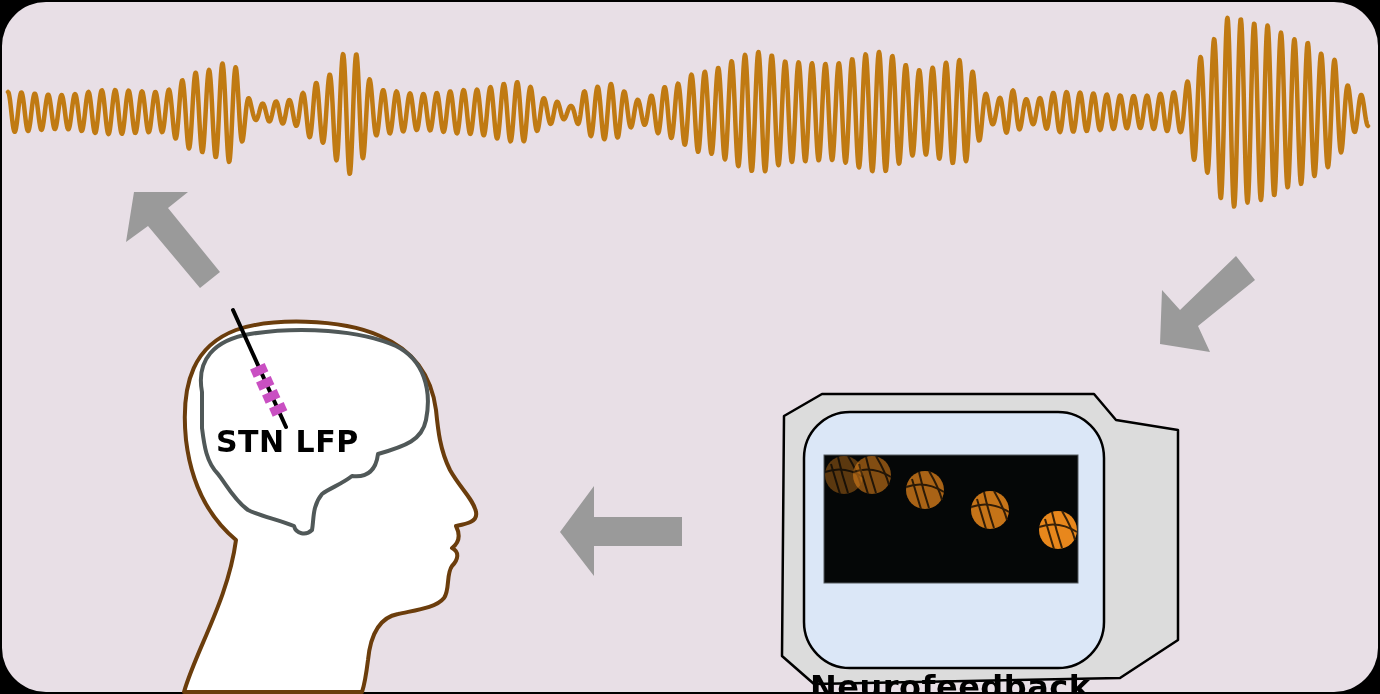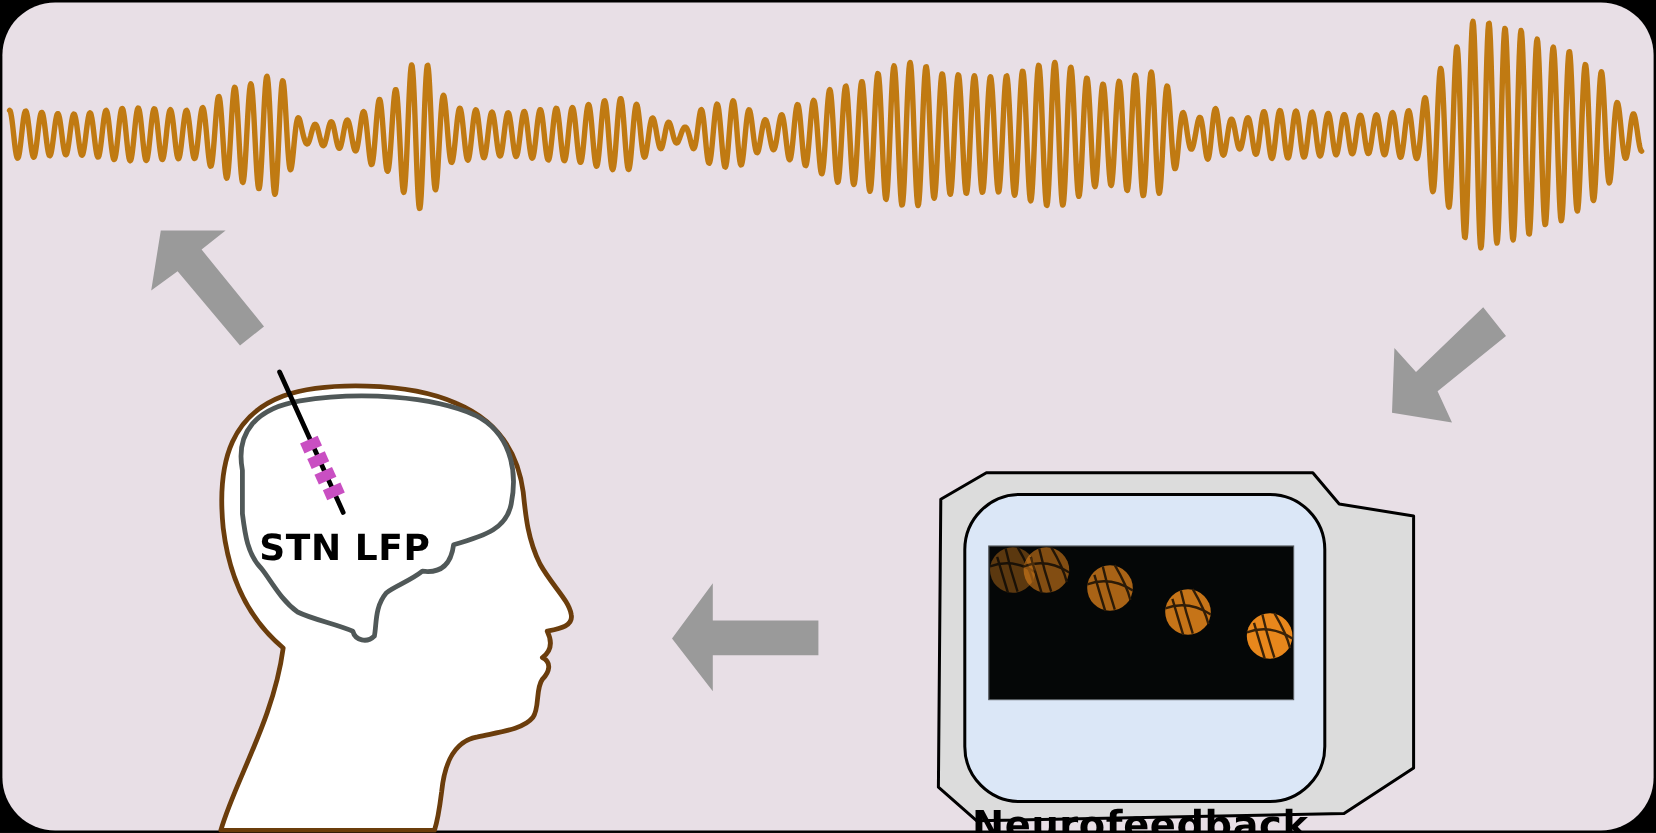--- a/index.html
+++ b/index.html
@@ -1,20 +1,20 @@
 <!DOCTYPE html>
 <html><head>
 <meta charset="utf-8">
 <style>
   html, body { margin: 0; padding: 0; background: #000; }
   body { width: 1380px; height: 694px; position: relative; overflow: hidden; font-family: "DejaVu Sans", sans-serif; }
   .panel { position: absolute; left: 2px; top: 2px; width: 1376px; height: 690px; background: #e8dfe6; border-radius: 44px; overflow: hidden; }
   svg.layer { position: absolute; left: 0; top: 0; }
   .label { position: absolute; font-family: "DejaVu Sans", sans-serif; font-weight: bold; color: #000; white-space: nowrap; }
-  .stn-label { left: 216px; top: 440px; font-size: 30px; letter-spacing: 0.5px; }
+  .stn-label { left: 216px; top: 424px; font-size: 30px; letter-spacing: 0.5px; }
   .nf-label { left: 810px; top: 628px; font-size: 32px; letter-spacing: 0.5px; margin-top: 40px; }
 </style>
 </head>
 <body>
 
 <div class="panel"></div>
 
 <svg class="layer" width="1380" height="694" viewBox="0 0 1380 694">
 
   <path id="wave" fill="none" stroke="#c07a12" stroke-width="4.5" stroke-linejoin="round" stroke-linecap="round" d="M 8.0,92.0 L 8.5,92.5 L 9.0,94.2 L 9.5,96.8 L 10.0,100.2 L 10.5,104.2 L 11.0,108.7 L 11.5,113.4 L 12.0,118.0 L 12.5,122.2 L 13.0,125.9 L 13.5,128.8 L 14.0,130.8 L 14.5,131.8 L 15.0,131.7 L 15.5,130.5 L 16.0,128.3 L 16.5,125.2 L 17.0,121.4 L 17.5,117.0 L 18.0,112.5 L 18.5,107.9 L 19.0,103.5 L 19.5,99.6 L 20.0,96.5 L 20.5,94.1 L 21.0,92.8 L 21.5,92.5 L 22.0,93.3 L 22.5,95.1 L 23.0,97.8 L 23.5,101.3 L 24.0,105.3 L 24.5,109.7 L 25.0,114.3 L 25.5,118.6 L 26.0,122.6 L 26.5,126.0 L 27.0,128.6 L 27.5,130.3 L 28.0,131.0 L 28.5,130.7 L 29.0,129.3 L 29.5,127.0 L 30.0,123.9 L 30.5,120.1 L 31.0,115.9 L 31.5,111.6 L 32.0,107.2 L 32.5,103.2 L 33.0,99.6 L 33.5,96.8 L 34.0,94.8 L 34.5,93.7 L 35.0,93.7 L 35.5,94.6 L 36.0,96.5 L 36.5,99.2 L 37.0,102.6 L 37.5,106.5 L 38.0,110.7 L 38.5,115.0 L 39.0,119.0 L 39.5,122.7 L 40.0,125.7 L 40.5,128.0 L 41.0,129.4 L 41.5,129.8 L 42.0,129.3 L 42.5,127.8 L 43.0,125.5 L 43.5,122.5 L 44.0,118.8 L 44.5,114.9 L 45.0,110.8 L 45.5,106.7 L 46.0,103.0 L 46.5,99.8 L 47.0,97.2 L 47.5,95.5 L 48.0,94.7 L 48.5,94.8 L 49.0,95.9 L 49.5,97.8 L 50.0,100.5 L 50.5,103.9 L 51.0,107.6 L 51.5,111.6 L 52.0,115.6 L 52.5,119.4 L 53.0,122.8 L 53.5,125.6 L 54.0,127.6 L 54.5,128.8 L 55.0,129.0 L 55.5,128.4 L 56.0,126.8 L 56.5,124.5 L 57.0,121.4 L 57.5,117.9 L 58.0,114.0 L 58.5,110.0 L 59.0,106.1 L 59.5,102.6 L 60.0,99.6 L 60.5,97.2 L 61.0,95.7 L 61.5,95.0 L 62.0,95.3 L 62.5,96.5 L 63.0,98.5 L 63.5,101.3 L 64.0,104.6 L 64.5,108.4 L 65.0,112.4 L 65.5,116.4 L 66.0,120.1 L 66.5,123.4 L 67.0,126.1 L 67.5,128.1 L 68.0,129.1 L 68.5,129.3 L 69.0,128.5 L 69.5,126.7 L 70.0,124.2 L 70.5,121.0 L 71.0,117.3 L 71.5,113.2 L 72.0,109.1 L 72.5,105.1 L 73.0,101.5 L 73.5,98.4 L 74.0,96.0 L 74.5,94.5 L 75.0,94.0 L 75.5,94.4 L 76.0,95.8 L 76.5,98.1 L 77.0,101.2 L 77.5,104.9 L 78.0,109.0 L 78.5,113.3 L 79.0,117.6 L 79.5,121.6 L 80.0,125.1 L 80.5,127.9 L 81.0,129.9 L 81.5,130.9 L 82.0,130.8 L 82.5,129.8 L 83.0,127.7 L 83.5,124.8 L 84.0,121.1 L 84.5,117.0 L 85.0,112.5 L 85.5,107.9 L 86.0,103.5 L 86.5,99.6 L 87.0,96.3 L 87.5,93.9 L 88.0,92.4 L 88.5,92.0 L 89.0,92.7 L 89.5,94.4 L 90.0,97.2 L 90.5,100.7 L 91.0,105.0 L 91.5,109.6 L 92.0,114.4 L 92.5,119.1 L 93.0,123.5 L 93.5,127.2 L 94.0,130.1 L 94.5,132.1 L 95.0,132.9 L 95.5,132.7 L 96.0,131.2 L 96.5,128.8 L 97.0,125.3 L 97.5,121.2 L 98.0,116.5 L 98.5,111.5 L 99.0,106.5 L 99.5,101.8 L 100.0,97.7 L 100.5,94.3 L 101.0,91.9 L 101.5,90.6 L 102.0,90.4 L 102.5,91.4 L 103.0,93.6 L 103.5,96.8 L 104.0,100.8 L 104.5,105.4 L 105.0,110.5 L 105.5,115.6 L 106.0,120.5 L 106.5,125.0 L 107.0,128.7 L 107.5,131.6 L 108.0,133.4 L 108.5,134.0 L 109.0,133.4 L 109.5,131.6 L 110.0,128.8 L 110.5,125.0 L 111.0,120.5 L 111.5,115.6 L 112.0,110.5 L 112.5,105.4 L 113.0,100.7 L 113.5,96.6 L 114.0,93.4 L 114.5,91.2 L 115.0,90.1 L 115.5,90.3 L 116.0,91.6 L 116.5,94.0 L 117.0,97.4 L 117.5,101.7 L 118.0,106.4 L 118.5,111.5 L 119.0,116.6 L 119.5,121.4 L 120.0,125.7 L 120.5,129.3 L 121.0,131.9 L 121.5,133.4 L 122.0,133.7 L 122.5,132.9 L 123.0,130.9 L 123.5,127.8 L 124.0,124.0 L 124.5,119.4 L 125.0,114.5 L 125.5,109.5 L 126.0,104.6 L 126.5,100.1 L 127.0,96.3 L 127.5,93.3 L 128.0,91.4 L 128.5,90.6 L 129.0,91.0 L 129.5,92.5 L 130.0,95.1 L 130.5,98.6 L 131.0,102.8 L 131.5,107.6 L 132.0,112.5 L 132.5,117.4 L 133.0,122.0 L 133.5,126.0 L 134.0,129.3 L 134.5,131.6 L 135.0,132.8 L 135.5,132.9 L 136.0,131.8 L 136.5,129.7 L 137.0,126.6 L 137.5,122.7 L 138.0,118.2 L 138.5,113.5 L 139.0,108.6 L 139.5,104.0 L 140.0,99.8 L 140.5,96.2 L 141.0,93.6 L 141.5,92.0 L 142.0,91.4 L 142.5,92.0 L 143.0,93.7 L 143.5,96.4 L 144.0,99.9 L 144.5,104.1 L 145.0,108.7 L 145.5,113.4 L 146.0,118.1 L 146.5,122.4 L 147.0,126.2 L 147.5,129.2 L 148.0,131.2 L 148.5,132.2 L 149.0,132.0 L 149.5,130.8 L 150.0,128.6 L 150.5,125.4 L 151.0,121.5 L 151.5,117.1 L 152.0,112.5 L 152.5,107.8 L 153.0,103.3 L 153.5,99.4 L 154.0,96.1 L 154.5,93.7 L 155.0,92.3 L 155.5,92.0 L 156.0,92.8 L 156.5,94.6 L 157.0,97.4 L 157.5,100.9 L 158.0,105.1 L 158.5,109.7 L 159.0,114.3 L 159.5,118.9 L 160.0,123.1 L 160.5,126.6 L 161.0,129.4 L 161.5,131.3 L 162.0,132.1 L 162.5,131.8 L 163.0,130.5 L 163.5,128.1 L 164.0,124.9 L 164.5,120.9 L 165.0,116.3 L 165.5,111.5 L 166.0,106.6 L 166.5,101.9 L 167.0,97.7 L 167.5,94.2 L 168.0,91.6 L 168.5,90.1 L 169.0,89.7 L 169.5,90.6 L 170.0,92.6 L 170.5,95.8 L 171.0,99.9 L 171.5,104.9 L 172.0,110.3 L 172.5,116.0 L 173.0,121.6 L 173.5,126.9 L 174.0,131.4 L 174.5,135.0 L 175.0,137.5 L 175.5,138.5 L 176.0,138.2 L 176.5,136.3 L 177.0,133.1 L 177.5,128.6 L 178.0,123.0 L 178.5,116.7 L 179.0,109.9 L 179.5,103.1 L 180.0,96.6 L 180.5,90.8 L 181.0,86.0 L 181.5,82.5 L 182.0,80.6 L 182.5,80.4 L 183.0,81.9 L 183.5,85.2 L 184.0,90.0 L 184.5,96.2 L 185.0,103.4 L 185.5,111.2 L 186.0,119.2 L 186.5,127.0 L 187.0,134.1 L 187.5,140.2 L 188.0,144.7 L 188.5,147.6 L 189.0,148.5 L 189.5,147.3 L 190.0,144.2 L 190.5,139.3 L 191.0,132.8 L 191.5,125.0 L 192.0,116.5 L 192.5,107.5 L 193.0,98.7 L 193.5,90.6 L 194.0,83.5 L 194.5,78.0 L 195.0,74.3 L 195.5,72.7 L 196.0,73.2 L 196.5,75.9 L 197.0,80.5 L 197.5,87.0 L 198.0,94.8 L 198.5,103.6 L 199.0,112.9 L 199.5,122.2 L 200.0,130.9 L 200.5,138.6 L 201.0,144.8 L 201.5,149.3 L 202.0,151.7 L 202.5,152.0 L 203.0,150.1 L 203.5,146.1 L 204.0,140.3 L 204.5,132.8 L 205.0,124.2 L 205.5,114.9 L 206.0,105.3 L 206.5,96.0 L 207.0,87.6 L 207.5,80.4 L 208.0,74.8 L 208.5,71.3 L 209.0,69.9 L 209.5,70.9 L 210.0,74.1 L 210.5,79.4 L 211.0,86.6 L 211.5,95.2 L 212.0,104.9 L 212.5,115.1 L 213.0,125.2 L 213.5,134.7 L 214.0,143.1 L 214.5,149.8 L 215.0,154.6 L 215.5,157.1 L 216.0,157.1 L 216.5,154.6 L 217.0,149.7 L 217.5,142.8 L 218.0,134.0 L 218.5,123.9 L 219.0,113.1 L 219.5,102.1 L 220.0,91.5 L 220.5,82.0 L 221.0,74.0 L 221.5,68.1 L 222.0,64.5 L 222.5,63.5 L 223.0,65.2 L 223.5,69.5 L 224.0,76.1 L 224.5,84.8 L 225.0,95.0 L 225.5,106.2 L 226.0,117.8 L 226.5,129.1 L 227.0,139.5 L 227.5,148.5 L 228.0,155.4 L 228.5,160.0 L 229.0,161.9 L 229.5,161.1 L 230.0,157.6 L 230.5,151.6 L 231.0,143.3 L 231.5,133.4 L 232.0,122.3 L 232.5,110.9 L 233.0,99.6 L 233.5,89.3 L 234.0,80.5 L 234.5,73.7 L 235.0,69.2 L 235.5,67.3 L 236.0,67.9 L 236.5,70.9 L 237.0,76.1 L 237.5,83.1 L 238.0,91.3 L 238.5,100.3 L 239.0,109.3 L 239.5,118.0 L 240.0,125.8 L 240.5,132.2 L 241.0,137.1 L 241.5,140.2 L 242.0,141.5 L 242.5,141.0 L 243.0,138.9 L 243.5,135.5 L 244.0,131.1 L 244.5,126.1 L 245.0,120.7 L 245.5,115.5 L 246.0,110.6 L 246.5,106.3 L 247.0,102.9 L 247.5,100.4 L 248.0,98.8 L 248.5,98.2 L 249.0,98.4 L 249.5,99.3 L 250.0,100.8 L 250.5,102.8 L 251.0,105.0 L 251.5,107.3 L 252.0,109.6 L 252.5,111.8 L 253.0,113.8 L 253.5,115.6 L 254.0,117.1 L 254.5,118.4 L 255.0,119.3 L 255.5,119.9 L 256.0,120.0 L 256.5,119.7 L 257.0,119.0 L 257.5,117.9 L 258.0,116.5 L 258.5,114.8 L 259.0,113.0 L 259.5,111.0 L 260.0,109.2 L 260.5,107.4 L 261.0,105.9 L 261.5,104.8 L 262.0,103.9 L 262.5,103.6 L 263.0,103.7 L 263.5,104.2 L 264.0,105.2 L 264.5,106.5 L 265.0,108.2 L 265.5,110.2 L 266.0,112.2 L 266.5,114.3 L 267.0,116.3 L 267.5,118.1 L 268.0,119.6 L 268.5,120.7 L 269.0,121.3 L 269.5,121.4 L 270.0,121.0 L 270.5,120.2 L 271.0,118.8 L 271.5,117.0 L 272.0,115.0 L 272.5,112.7 L 273.0,110.4 L 273.5,108.0 L 274.0,105.9 L 274.5,104.1 L 275.0,102.7 L 275.5,101.8 L 276.0,101.4 L 276.5,101.6 L 277.0,102.4 L 277.5,103.7 L 278.0,105.5 L 278.5,107.7 L 279.0,110.2 L 279.5,112.8 L 280.0,115.4 L 280.5,117.8 L 281.0,120.0 L 281.5,121.7 L 282.0,122.9 L 282.5,123.5 L 283.0,123.5 L 283.5,122.9 L 284.0,121.6 L 284.5,119.8 L 285.0,117.6 L 285.5,115.0 L 286.0,112.3 L 286.5,109.5 L 287.0,106.9 L 287.5,104.5 L 288.0,102.5 L 288.5,101.1 L 289.0,100.2 L 289.5,100.0 L 290.0,100.5 L 290.5,101.6 L 291.0,103.2 L 291.5,105.3 L 292.0,107.8 L 292.5,110.6 L 293.0,113.5 L 293.5,116.3 L 294.0,119.1 L 294.5,121.5 L 295.0,123.5 L 295.5,124.9 L 296.0,125.7 L 296.5,125.8 L 297.0,125.1 L 297.5,123.6 L 298.0,121.4 L 298.5,118.6 L 299.0,115.3 L 299.5,111.6 L 300.0,107.8 L 300.5,104.0 L 301.0,100.5 L 301.5,97.4 L 302.0,95.0 L 302.5,93.5 L 303.0,93.0 L 303.5,93.5 L 304.0,95.0 L 304.5,97.7 L 305.0,101.2 L 305.5,105.6 L 306.0,110.5 L 306.5,115.7 L 307.0,120.9 L 307.5,125.8 L 308.0,130.1 L 308.5,133.6 L 309.0,136.0 L 309.5,137.1 L 310.0,136.8 L 310.5,135.1 L 311.0,132.1 L 311.5,127.8 L 312.0,122.5 L 312.5,116.5 L 313.0,110.1 L 313.5,103.6 L 314.0,97.5 L 314.5,92.1 L 315.0,87.6 L 315.5,84.5 L 316.0,82.9 L 316.5,82.9 L 317.0,84.5 L 317.5,87.7 L 318.0,92.2 L 318.5,97.9 L 319.0,104.4 L 319.5,111.3 L 320.0,118.3 L 320.5,124.9 L 321.0,130.9 L 321.5,135.9 L 322.0,139.7 L 322.5,142.0 L 323.0,142.7 L 323.5,141.8 L 324.0,139.3 L 324.5,135.2 L 325.0,129.8 L 325.5,123.2 L 326.0,115.9 L 326.5,108.1 L 327.0,100.3 L 327.5,92.8 L 328.0,86.2 L 328.5,80.7 L 329.0,76.8 L 329.5,74.8 L 330.0,74.7 L 330.5,76.7 L 331.0,80.7 L 331.5,86.7 L 332.0,94.3 L 332.5,103.2 L 333.0,113.0 L 333.5,123.1 L 334.0,133.0 L 334.5,142.0 L 335.0,149.7 L 335.5,155.6 L 336.0,159.2 L 336.5,160.3 L 337.0,158.7 L 337.5,154.4 L 338.0,147.6 L 338.5,138.6 L 339.0,127.8 L 339.5,115.7 L 340.0,103.2 L 340.5,90.8 L 341.0,79.2 L 341.5,69.2 L 342.0,61.4 L 342.5,56.3 L 343.0,54.1 L 343.5,55.2 L 344.0,59.4 L 344.5,66.7 L 345.0,76.6 L 345.5,88.6 L 346.0,102.1 L 346.5,116.3 L 347.0,130.4 L 347.5,143.6 L 348.0,155.1 L 348.5,164.3 L 349.0,170.6 L 349.5,173.7 L 350.0,173.4 L 350.5,169.7 L 351.0,162.7 L 351.5,153.0 L 352.0,141.1 L 352.5,127.6 L 353.0,113.4 L 353.5,99.3 L 354.0,86.0 L 354.5,74.4 L 355.0,65.0 L 355.5,58.4 L 356.0,54.8 L 356.5,54.5 L 357.0,57.4 L 357.5,63.2 L 358.0,71.5 L 358.5,81.8 L 359.0,93.5 L 359.5,105.8 L 360.0,118.1 L 360.5,129.6 L 361.0,139.7 L 361.5,148.0 L 362.0,153.9 L 362.5,157.3 L 363.0,158.1 L 363.5,156.3 L 364.0,152.2 L 364.5,146.1 L 365.0,138.4 L 365.5,129.6 L 366.0,120.4 L 366.5,111.1 L 367.0,102.3 L 367.5,94.6 L 368.0,88.2 L 368.5,83.4 L 369.0,80.5 L 369.5,79.4 L 370.0,80.1 L 370.5,82.6 L 371.0,86.4 L 371.5,91.4 L 372.0,97.3 L 372.5,103.6 L 373.0,110.1 L 373.5,116.3 L 374.0,122.0 L 374.5,126.9 L 375.0,130.8 L 375.5,133.6 L 376.0,135.1 L 376.5,135.3 L 377.0,134.4 L 377.5,132.2 L 378.0,129.1 L 378.5,125.2 L 379.0,120.6 L 379.5,115.6 L 380.0,110.5 L 380.5,105.4 L 381.0,100.7 L 381.5,96.6 L 382.0,93.4 L 382.5,91.2 L 383.0,90.2 L 383.5,90.3 L 384.0,91.6 L 384.5,94.1 L 385.0,97.5 L 385.5,101.7 L 386.0,106.4 L 386.5,111.5 L 387.0,116.5 L 387.5,121.3 L 388.0,125.6 L 388.5,129.1 L 389.0,131.6 L 389.5,133.1 L 390.0,133.4 L 390.5,132.5 L 391.0,130.5 L 391.5,127.5 L 392.0,123.7 L 392.5,119.3 L 393.0,114.5 L 393.5,109.5 L 394.0,104.8 L 394.5,100.5 L 395.0,96.8 L 395.5,94.0 L 396.0,92.2 L 396.5,91.5 L 397.0,91.9 L 397.5,93.4 L 398.0,95.9 L 398.5,99.3 L 399.0,103.3 L 399.5,107.8 L 400.0,112.5 L 400.5,117.1 L 401.0,121.4 L 401.5,125.1 L 402.0,128.1 L 402.5,130.2 L 403.0,131.3 L 403.5,131.4 L 404.0,130.3 L 404.5,128.3 L 405.0,125.4 L 405.5,121.8 L 406.0,117.7 L 406.5,113.3 L 407.0,108.9 L 407.5,104.7 L 408.0,100.9 L 408.5,97.7 L 409.0,95.3 L 409.5,93.9 L 410.0,93.4 L 410.5,94.0 L 411.0,95.5 L 411.5,97.9 L 412.0,101.1 L 412.5,104.9 L 413.0,109.0 L 413.5,113.3 L 414.0,117.5 L 414.5,121.3 L 415.0,124.7 L 415.5,127.3 L 416.0,129.1 L 416.5,130.0 L 417.0,129.9 L 417.5,128.8 L 418.0,126.8 L 418.5,124.0 L 419.0,120.5 L 419.5,116.6 L 420.0,112.4 L 420.5,108.2 L 421.0,104.2 L 421.5,100.7 L 422.0,97.7 L 422.5,95.6 L 423.0,94.3 L 423.5,94.0 L 424.0,94.6 L 424.5,96.3 L 425.0,98.8 L 425.5,102.0 L 426.0,105.8 L 426.5,109.9 L 427.0,114.1 L 427.5,118.3 L 428.0,122.1 L 428.5,125.4 L 429.0,127.9 L 429.5,129.6 L 430.0,130.4 L 430.5,130.1 L 431.0,128.8 L 431.5,126.7 L 432.0,123.7 L 432.5,120.0 L 433.0,115.9 L 433.5,111.6 L 434.0,107.2 L 434.5,103.1 L 435.0,99.5 L 435.5,96.5 L 436.0,94.4 L 436.5,93.2 L 437.0,93.0 L 437.5,93.9 L 438.0,95.8 L 438.5,98.6 L 439.0,102.1 L 439.5,106.2 L 440.0,110.6 L 440.5,115.2 L 441.0,119.6 L 441.5,123.6 L 442.0,127.0 L 442.5,129.6 L 443.0,131.2 L 443.5,131.8 L 444.0,131.3 L 444.5,129.8 L 445.0,127.3 L 445.5,123.9 L 446.0,119.8 L 446.5,115.3 L 447.0,110.6 L 447.5,105.9 L 448.0,101.5 L 448.5,97.7 L 449.0,94.7 L 449.5,92.5 L 450.0,91.5 L 450.5,91.5 L 451.0,92.7 L 451.5,95.0 L 452.0,98.1 L 452.5,102.1 L 453.0,106.7 L 453.5,111.5 L 454.0,116.4 L 454.5,121.1 L 455.0,125.3 L 455.5,128.8 L 456.0,131.4 L 456.5,132.9 L 457.0,133.3 L 457.5,132.6 L 458.0,130.7 L 458.5,127.7 L 459.0,123.9 L 459.5,119.4 L 460.0,114.5 L 460.5,109.5 L 461.0,104.5 L 461.5,100.0 L 462.0,96.1 L 462.5,93.1 L 463.0,91.0 L 463.5,90.2 L 464.0,90.5 L 464.5,92.0 L 465.0,94.6 L 465.5,98.2 L 466.0,102.5 L 466.5,107.4 L 467.0,112.5 L 467.5,117.6 L 468.0,122.4 L 468.5,126.6 L 469.0,130.0 L 469.5,132.5 L 470.0,133.8 L 470.5,133.9 L 471.0,132.8 L 471.5,130.6 L 472.0,127.4 L 472.5,123.3 L 473.0,118.6 L 473.5,113.6 L 474.0,108.4 L 474.5,103.4 L 475.0,98.9 L 475.5,95.0 L 476.0,92.1 L 476.5,90.3 L 477.0,89.6 L 477.5,90.2 L 478.0,91.9 L 478.5,94.8 L 479.0,98.6 L 479.5,103.2 L 480.0,108.3 L 480.5,113.6 L 481.0,118.9 L 481.5,123.8 L 482.0,128.1 L 482.5,131.6 L 483.0,134.0 L 483.5,135.3 L 484.0,135.2 L 484.5,133.9 L 485.0,131.4 L 485.5,127.8 L 486.0,123.3 L 486.5,118.1 L 487.0,112.6 L 487.5,106.9 L 488.0,101.5 L 488.5,96.7 L 489.0,92.6 L 489.5,89.5 L 490.0,87.7 L 490.5,87.1 L 491.0,88.0 L 491.5,90.1 L 492.0,93.5 L 492.5,98.0 L 493.0,103.2 L 493.5,109.0 L 494.0,115.0 L 494.5,120.9 L 495.0,126.4 L 495.5,131.1 L 496.0,134.8 L 496.5,137.3 L 497.0,138.5 L 497.5,138.2 L 498.0,136.4 L 498.5,133.3 L 499.0,129.0 L 499.5,123.7 L 500.0,117.7 L 500.5,111.4 L 501.0,105.0 L 501.5,99.0 L 502.0,93.6 L 502.5,89.2 L 503.0,86.0 L 503.5,84.2 L 504.0,84.0 L 504.5,85.3 L 505.0,88.0 L 505.5,92.1 L 506.0,97.3 L 506.5,103.4 L 507.0,110.0 L 507.5,116.7 L 508.0,123.2 L 508.5,129.2 L 509.0,134.2 L 509.5,138.0 L 510.0,140.4 L 510.5,141.3 L 511.0,140.6 L 511.5,138.3 L 512.0,134.5 L 512.5,129.5 L 513.0,123.5 L 513.5,116.8 L 514.0,109.9 L 514.5,103.1 L 515.0,96.7 L 515.5,91.1 L 516.0,86.7 L 516.5,83.7 L 517.0,82.2 L 517.5,82.3 L 518.0,84.1 L 518.5,87.4 L 519.0,92.1 L 519.5,97.8 L 520.0,104.3 L 520.5,111.3 L 521.0,118.3 L 521.5,124.9 L 522.0,130.7 L 522.5,135.5 L 523.0,139.0 L 523.5,140.9 L 524.0,141.2 L 524.5,139.9 L 525.0,137.0 L 525.5,132.9 L 526.0,127.6 L 526.5,121.6 L 527.0,115.2 L 527.5,108.8 L 528.0,102.7 L 528.5,97.3 L 529.0,92.8 L 529.5,89.5 L 530.0,87.5 L 530.5,86.9 L 531.0,87.8 L 531.5,89.9 L 532.0,93.2 L 532.5,97.3 L 533.0,102.1 L 533.5,107.3 L 534.0,112.5 L 534.5,117.5 L 535.0,121.9 L 535.5,125.6 L 536.0,128.4 L 536.5,130.2 L 537.0,130.9 L 537.5,130.6 L 538.0,129.2 L 538.5,127.0 L 539.0,124.1 L 539.5,120.7 L 540.0,117.0 L 540.5,113.1 L 541.0,109.4 L 541.5,106.0 L 542.0,103.1 L 542.5,100.8 L 543.0,99.2 L 543.5,98.4 L 544.0,98.3 L 544.5,98.9 L 545.0,100.2 L 545.5,102.1 L 546.0,104.4 L 546.5,107.1 L 547.0,110.0 L 547.5,112.9 L 548.0,115.7 L 548.5,118.2 L 549.0,120.4 L 549.5,122.2 L 550.0,123.4 L 550.5,123.9 L 551.0,123.8 L 551.5,123.1 L 552.0,121.7 L 552.5,119.8 L 553.0,117.5 L 553.5,114.9 L 554.0,112.3 L 554.5,109.6 L 555.0,107.2 L 555.5,105.1 L 556.0,103.5 L 556.5,102.4 L 557.0,101.8 L 557.5,101.9 L 558.0,102.5 L 558.5,103.6 L 559.0,105.1 L 559.5,106.9 L 560.0,108.9 L 560.5,111.0 L 561.0,113.0 L 561.5,114.9 L 562.0,116.5 L 562.5,117.7 L 563.0,118.6 L 563.5,119.1 L 564.0,119.2 L 564.5,118.9 L 565.0,118.3 L 565.5,117.3 L 566.0,116.1 L 566.5,114.8 L 567.0,113.3 L 567.5,111.9 L 568.0,110.4 L 568.5,109.1 L 569.0,108.0 L 569.5,107.1 L 570.0,106.4 L 570.5,106.0 L 571.0,105.9 L 571.5,106.1 L 572.0,106.6 L 572.5,107.3 L 573.0,108.4 L 573.5,109.8 L 574.0,111.5 L 574.5,113.3 L 575.0,115.4 L 575.5,117.4 L 576.0,119.4 L 576.5,121.2 L 577.0,122.6 L 577.5,123.6 L 578.0,123.9 L 578.5,123.5 L 579.0,122.4 L 579.5,120.5 L 580.0,117.8 L 580.5,114.6 L 581.0,110.8 L 581.5,106.9 L 582.0,102.9 L 582.5,99.1 L 583.0,95.9 L 583.5,93.3 L 584.0,91.8 L 584.5,91.4 L 585.0,92.1 L 585.5,94.1 L 586.0,97.2 L 586.5,101.3 L 587.0,106.1 L 587.5,111.5 L 588.0,116.9 L 588.5,122.2 L 589.0,127.0 L 589.5,131.0 L 590.0,133.9 L 590.5,135.6 L 591.0,136.0 L 591.5,135.1 L 592.0,133.0 L 592.5,129.7 L 593.0,125.4 L 593.5,120.4 L 594.0,114.9 L 594.5,109.1 L 595.0,103.5 L 595.5,98.3 L 596.0,93.8 L 596.5,90.3 L 597.0,87.9 L 597.5,86.8 L 598.0,87.1 L 598.5,88.7 L 599.0,91.7 L 599.5,95.8 L 600.0,100.8 L 600.5,106.5 L 601.0,112.6 L 601.5,118.8 L 602.0,124.6 L 602.5,129.8 L 603.0,134.1 L 603.5,137.2 L 604.0,138.9 L 604.5,139.2 L 605.0,138.0 L 605.5,135.3 L 606.0,131.3 L 606.5,126.2 L 607.0,120.3 L 607.5,114.0 L 608.0,107.4 L 608.5,101.2 L 609.0,95.5 L 609.5,90.6 L 610.0,87.0 L 610.5,84.8 L 611.0,84.0 L 611.5,84.9 L 612.0,87.2 L 612.5,90.9 L 613.0,95.7 L 613.5,101.3 L 614.0,107.5 L 614.5,113.9 L 615.0,120.1 L 615.5,125.7 L 616.0,130.5 L 616.5,134.2 L 617.0,136.6 L 617.5,137.5 L 618.0,137.1 L 618.5,135.3 L 619.0,132.3 L 619.5,128.2 L 620.0,123.3 L 620.5,118.0 L 621.0,112.5 L 621.5,107.2 L 622.0,102.3 L 622.5,98.1 L 623.0,94.8 L 623.5,92.6 L 624.0,91.5 L 624.5,91.6 L 625.0,92.8 L 625.5,95.0 L 626.0,98.0 L 626.5,101.6 L 627.0,105.7 L 627.5,109.9 L 628.0,114.0 L 628.5,117.9 L 629.0,121.3 L 629.5,124.0 L 630.0,125.9 L 630.5,127.0 L 631.0,127.3 L 631.5,126.7 L 632.0,125.4 L 632.5,123.4 L 633.0,120.8 L 633.5,117.9 L 634.0,114.8 L 634.5,111.7 L 635.0,108.7 L 635.5,105.9 L 636.0,103.6 L 636.5,101.7 L 637.0,100.5 L 637.5,99.8 L 638.0,99.9 L 638.5,100.5 L 639.0,101.8 L 639.5,103.6 L 640.0,105.8 L 640.5,108.4 L 641.0,111.2 L 641.5,114.0 L 642.0,116.7 L 642.5,119.2 L 643.0,121.4 L 643.5,123.1 L 644.0,124.3 L 644.5,124.8 L 645.0,124.6 L 645.5,123.7 L 646.0,122.2 L 646.5,120.0 L 647.0,117.4 L 647.5,114.3 L 648.0,111.0 L 648.5,107.6 L 649.0,104.4 L 649.5,101.4 L 650.0,98.9 L 650.5,97.0 L 651.0,95.9 L 651.5,95.7 L 652.0,96.3 L 652.5,97.9 L 653.0,100.3 L 653.5,103.5 L 654.0,107.3 L 654.5,111.6 L 655.0,116.0 L 655.5,120.3 L 656.0,124.4 L 656.5,127.9 L 657.0,130.7 L 657.5,132.4 L 658.0,133.1 L 658.5,132.7 L 659.0,131.0 L 659.5,128.2 L 660.0,124.4 L 660.5,119.9 L 661.0,114.7 L 661.5,109.3 L 662.0,103.8 L 662.5,98.8 L 663.0,94.3 L 663.5,90.7 L 664.0,88.3 L 664.5,87.2 L 665.0,87.4 L 665.5,89.0 L 666.0,91.9 L 666.5,95.9 L 667.0,100.9 L 667.5,106.6 L 668.0,112.6 L 668.5,118.6 L 669.0,124.3 L 669.5,129.3 L 670.0,133.3 L 670.5,136.2 L 671.0,137.8 L 671.5,138.0 L 672.0,136.8 L 672.5,134.2 L 673.0,130.4 L 673.5,125.6 L 674.0,120.0 L 674.5,113.9 L 675.0,107.6 L 675.5,101.5 L 676.0,95.8 L 676.5,91.0 L 677.0,87.2 L 677.5,84.7 L 678.0,83.7 L 678.5,84.2 L 679.0,86.2 L 679.5,89.7 L 680.0,94.5 L 680.5,100.4 L 681.0,107.1 L 681.5,114.1 L 682.0,121.3 L 682.5,128.0 L 683.0,134.0 L 683.5,139.0 L 684.0,142.5 L 684.5,144.5 L 685.0,144.7 L 685.5,143.0 L 686.0,139.7 L 686.5,134.7 L 687.0,128.3 L 687.5,120.9 L 688.0,112.8 L 688.5,104.6 L 689.0,96.6 L 689.5,89.3 L 690.0,83.1 L 690.5,78.4 L 691.0,75.5 L 691.5,74.6 L 692.0,75.8 L 692.5,79.0 L 693.0,84.1 L 693.5,90.7 L 694.0,98.7 L 694.5,107.5 L 695.0,116.6 L 695.5,125.5 L 696.0,133.8 L 696.5,140.9 L 697.0,146.5 L 697.5,150.2 L 698.0,151.8 L 698.5,151.2 L 699.0,148.5 L 699.5,143.7 L 700.0,137.1 L 700.5,129.2 L 701.0,120.4 L 701.5,111.1 L 702.0,101.8 L 702.5,93.1 L 703.0,85.3 L 703.5,79.1 L 704.0,74.6 L 704.5,72.1 L 705.0,71.8 L 705.5,73.7 L 706.0,77.8 L 706.5,83.6 L 707.0,91.1 L 707.5,99.8 L 708.0,109.1 L 708.5,118.7 L 709.0,127.9 L 709.5,136.4 L 710.0,143.5 L 710.5,149.0 L 711.0,152.5 L 711.5,153.8 L 712.0,152.8 L 712.5,149.5 L 713.0,144.2 L 713.5,137.1 L 714.0,128.5 L 714.5,119.0 L 715.0,109.0 L 715.5,99.1 L 716.0,89.8 L 716.5,81.6 L 717.0,75.0 L 717.5,70.4 L 718.0,68.1 L 718.5,68.1 L 719.0,70.5 L 719.5,75.3 L 720.0,82.1 L 720.5,90.6 L 721.0,100.4 L 721.5,110.9 L 722.0,121.6 L 722.5,131.9 L 723.0,141.2 L 723.5,149.0 L 724.0,154.8 L 724.5,158.3 L 725.0,159.4 L 725.5,157.8 L 726.0,153.7 L 726.5,147.2 L 727.0,138.8 L 727.5,128.8 L 728.0,117.7 L 728.5,106.2 L 729.0,95.0 L 729.5,84.5 L 730.0,75.4 L 730.5,68.3 L 731.0,63.5 L 731.5,61.3 L 732.0,61.8 L 732.5,65.2 L 733.0,71.2 L 733.5,79.4 L 734.0,89.6 L 734.5,101.0 L 735.0,113.2 L 735.5,125.5 L 736.0,137.1 L 736.5,147.4 L 737.0,155.9 L 737.5,162.1 L 738.0,165.5 L 738.5,166.1 L 739.0,163.6 L 739.5,158.3 L 740.0,150.4 L 740.5,140.4 L 741.0,128.6 L 741.5,115.9 L 742.0,102.9 L 742.5,90.2 L 743.0,78.7 L 743.5,68.9 L 744.0,61.4 L 744.5,56.7 L 745.0,54.9 L 745.5,56.3 L 746.0,60.8 L 746.5,68.1 L 747.0,77.8 L 747.5,89.5 L 748.0,102.5 L 748.5,116.1 L 749.0,129.5 L 749.5,142.1 L 750.0,153.0 L 750.5,161.7 L 751.0,167.8 L 751.5,170.8 L 752.0,170.6 L 752.5,167.1 L 753.0,160.6 L 753.5,151.5 L 754.0,140.1 L 754.5,127.2 L 755.0,113.4 L 755.5,99.5 L 756.0,86.2 L 756.5,74.4 L 757.0,64.6 L 757.5,57.3 L 758.0,53.1 L 758.5,52.1 L 759.0,54.4 L 759.5,59.8 L 760.0,68.1 L 760.5,78.8 L 761.0,91.3 L 761.5,105.0 L 762.0,119.0 L 762.5,132.6 L 763.0,145.1 L 763.5,155.6 L 764.0,163.8 L 764.5,169.1 L 765.0,171.3 L 765.5,170.2 L 766.0,165.9 L 766.5,158.6 L 767.0,148.9 L 767.5,137.2 L 768.0,124.2 L 768.5,110.6 L 769.0,97.2 L 769.5,84.7 L 770.0,73.8 L 770.5,65.0 L 771.0,58.9 L 771.5,55.8 L 772.0,55.7 L 772.5,58.7 L 773.0,64.6 L 773.5,73.0 L 774.0,83.5 L 774.5,95.4 L 775.0,108.1 L 775.5,120.9 L 776.0,133.1 L 776.5,144.1 L 777.0,153.2 L 777.5,159.9 L 778.0,164.0 L 778.5,165.2 L 779.0,163.5 L 779.5,159.0 L 780.0,152.0 L 780.5,142.9 L 781.0,132.2 L 781.5,120.5 L 782.0,108.4 L 782.5,96.6 L 783.0,85.7 L 783.5,76.3 L 784.0,68.9 L 784.5,63.9 L 785.0,61.6 L 785.5,62.0 L 786.0,65.1 L 786.5,70.7 L 787.0,78.6 L 787.5,88.3 L 788.0,99.2 L 788.5,110.8 L 789.0,122.5 L 789.5,133.5 L 790.0,143.4 L 790.5,151.6 L 791.0,157.6 L 791.5,161.1 L 792.0,161.9 L 792.5,160.0 L 793.0,155.5 L 793.5,148.5 L 794.0,139.6 L 794.5,129.2 L 795.0,117.8 L 795.5,106.2 L 796.0,94.8 L 796.5,84.4 L 797.0,75.5 L 797.5,68.7 L 798.0,64.1 L 798.5,62.3 L 799.0,63.1 L 799.5,66.6 L 800.0,72.6 L 800.5,80.8 L 801.0,90.6 L 801.5,101.6 L 802.0,113.2 L 802.5,124.6 L 803.0,135.4 L 803.5,144.9 L 804.0,152.5 L 804.5,158.0 L 805.0,160.9 L 805.5,161.1 L 806.0,158.7 L 806.5,153.7 L 807.0,146.4 L 807.5,137.3 L 808.0,126.8 L 808.5,115.5 L 809.0,104.0 L 809.5,93.0 L 810.0,83.0 L 810.5,74.7 L 811.0,68.4 L 811.5,64.5 L 812.0,63.2 L 812.5,64.5 L 813.0,68.5 L 813.5,74.8 L 814.0,83.2 L 814.5,93.1 L 815.0,104.1 L 815.5,115.4 L 816.0,126.6 L 816.5,136.9 L 817.0,145.9 L 817.5,153.0 L 818.0,157.8 L 818.5,160.2 L 819.0,159.9 L 819.5,157.0 L 820.0,151.6 L 820.5,144.1 L 821.0,134.8 L 821.5,124.3 L 822.0,113.1 L 822.5,101.9 L 823.0,91.3 L 823.5,81.7 L 824.0,73.9 L 824.5,68.1 L 825.0,64.8 L 825.5,64.0 L 826.0,65.8 L 826.5,70.2 L 827.0,76.9 L 827.5,85.4 L 828.0,95.5 L 828.5,106.4 L 829.0,117.6 L 829.5,128.5 L 830.0,138.6 L 830.5,147.1 L 831.0,153.8 L 831.5,158.1 L 832.0,160.0 L 832.5,159.2 L 833.0,155.9 L 833.5,150.1 L 834.0,142.3 L 834.5,132.8 L 835.0,122.1 L 835.5,110.9 L 836.0,99.7 L 836.5,89.1 L 837.0,79.7 L 837.5,72.1 L 838.0,66.6 L 838.5,63.6 L 839.0,63.3 L 839.5,65.6 L 840.0,70.4 L 840.5,77.6 L 841.0,86.6 L 841.5,97.1 L 842.0,108.5 L 842.5,120.1 L 843.0,131.4 L 843.5,141.6 L 844.0,150.3 L 844.5,156.9 L 845.0,161.1 L 845.5,162.6 L 846.0,161.4 L 846.5,157.4 L 847.0,151.0 L 847.5,142.3 L 848.0,132.0 L 848.5,120.4 L 849.0,108.4 L 849.5,96.4 L 850.0,85.2 L 850.5,75.4 L 851.0,67.6 L 851.5,62.1 L 852.0,59.4 L 852.5,59.5 L 853.0,62.5 L 853.5,68.2 L 854.0,76.4 L 854.5,86.6 L 855.0,98.2 L 855.5,110.7 L 856.0,123.4 L 856.5,135.5 L 857.0,146.4 L 857.5,155.5 L 858.0,162.3 L 858.5,166.3 L 859.0,167.4 L 859.5,165.5 L 860.0,160.6 L 860.5,153.0 L 861.0,143.1 L 861.5,131.4 L 862.0,118.6 L 862.5,105.4 L 863.0,92.4 L 863.5,80.4 L 864.0,70.1 L 864.5,62.1 L 865.0,56.7 L 865.5,54.4 L 866.0,55.2 L 866.5,59.1 L 867.0,66.0 L 867.5,75.4 L 868.0,86.8 L 868.5,99.7 L 869.0,113.4 L 869.5,127.0 L 870.0,139.8 L 870.5,151.2 L 871.0,160.4 L 871.5,167.1 L 872.0,170.7 L 872.5,171.1 L 873.0,168.3 L 873.5,162.3 L 874.0,153.6 L 874.5,142.6 L 875.0,129.9 L 875.5,116.2 L 876.0,102.2 L 876.5,88.8 L 877.0,76.6 L 877.5,66.3 L 878.0,58.5 L 878.5,53.7 L 879.0,52.0 L 879.5,53.6 L 880.0,58.5 L 880.5,66.2 L 881.0,76.5 L 881.5,88.7 L 882.0,102.2 L 882.5,116.2 L 883.0,129.9 L 883.5,142.6 L 884.0,153.6 L 884.5,162.3 L 885.0,168.1 L 885.5,170.9 L 886.0,170.4 L 886.5,166.8 L 887.0,160.1 L 887.5,150.9 L 888.0,139.5 L 888.5,126.8 L 889.0,113.4 L 889.5,99.9 L 890.0,87.3 L 890.5,76.1 L 891.0,67.0 L 891.5,60.4 L 892.0,56.7 L 892.5,56.1 L 893.0,58.5 L 893.5,63.8 L 894.0,71.7 L 894.5,81.7 L 895.0,93.2 L 895.5,105.7 L 896.0,118.3 L 896.5,130.4 L 897.0,141.4 L 897.5,150.6 L 898.0,157.6 L 898.5,162.0 L 899.0,163.6 L 899.5,162.5 L 900.0,158.5 L 900.5,152.1 L 901.0,143.6 L 901.5,133.5 L 902.0,122.4 L 902.5,110.8 L 903.0,99.5 L 903.5,89.0 L 904.0,80.0 L 904.5,72.7 L 905.0,67.8 L 905.5,65.2 L 906.0,65.3 L 906.5,67.9 L 907.0,72.8 L 907.5,79.9 L 908.0,88.5 L 908.5,98.4 L 909.0,108.8 L 909.5,119.3 L 910.0,129.3 L 910.5,138.3 L 911.0,145.7 L 911.5,151.2 L 912.0,154.5 L 912.5,155.5 L 913.0,154.1 L 913.5,150.5 L 914.0,144.8 L 914.5,137.3 L 915.0,128.6 L 915.5,119.0 L 916.0,109.0 L 916.5,99.3 L 917.0,90.3 L 917.5,82.5 L 918.0,76.4 L 918.5,72.2 L 919.0,70.2 L 919.5,70.4 L 920.0,72.9 L 920.5,77.6 L 921.0,84.1 L 921.5,92.1 L 922.0,101.3 L 922.5,111.0 L 923.0,120.8 L 923.5,130.2 L 924.0,138.6 L 924.5,145.5 L 925.0,150.7 L 925.5,153.7 L 926.0,154.5 L 926.5,153.0 L 927.0,149.2 L 927.5,143.3 L 928.0,135.8 L 928.5,126.8 L 929.0,117.1 L 929.5,106.9 L 930.0,97.0 L 930.5,87.9 L 931.0,80.0 L 931.5,73.8 L 932.0,69.7 L 932.5,67.8 L 933.0,68.4 L 933.5,71.4 L 934.0,76.6 L 934.5,83.8 L 935.0,92.6 L 935.5,102.5 L 936.0,113.1 L 936.5,123.6 L 937.0,133.7 L 937.5,142.6 L 938.0,149.9 L 938.5,155.2 L 939.0,158.1 L 939.5,158.6 L 940.0,156.5 L 940.5,151.9 L 941.0,145.1 L 941.5,136.4 L 942.0,126.3 L 942.5,115.4 L 943.0,104.1 L 943.5,93.2 L 944.0,83.3 L 944.5,74.8 L 945.0,68.4 L 945.5,64.2 L 946.0,62.7 L 946.5,63.9 L 947.0,67.7 L 947.5,74.0 L 948.0,82.5 L 948.5,92.6 L 949.0,103.8 L 949.5,115.5 L 950.0,127.2 L 950.5,138.0 L 951.0,147.5 L 951.5,155.1 L 952.0,160.3 L 952.5,162.9 L 953.0,162.8 L 953.5,159.8 L 954.0,154.2 L 954.5,146.2 L 955.0,136.4 L 955.5,125.2 L 956.0,113.2 L 956.5,101.1 L 957.0,89.7 L 957.5,79.4 L 958.0,70.9 L 958.5,64.6 L 959.0,60.9 L 959.5,60.1 L 960.0,62.0 L 960.5,66.8 L 961.0,74.0 L 961.5,83.3 L 962.0,94.2 L 962.5,106.0 L 963.0,118.0 L 963.5,129.6 L 964.0,140.1 L 964.5,148.9 L 965.0,155.5 L 965.5,159.7 L 966.0,161.1 L 966.5,159.8 L 967.0,156.0 L 967.5,149.7 L 968.0,141.6 L 968.5,132.0 L 969.0,121.6 L 969.5,110.9 L 970.0,100.7 L 970.5,91.3 L 971.0,83.4 L 971.5,77.4 L 972.0,73.4 L 972.5,71.7 L 973.0,72.3 L 973.5,75.1 L 974.0,79.7 L 974.5,85.9 L 975.0,93.3 L 975.5,101.3 L 976.0,109.6 L 976.5,117.5 L 977.0,124.8 L 977.5,130.9 L 978.0,135.7 L 978.5,138.9 L 979.0,140.5 L 979.5,140.4 L 980.0,138.8 L 980.5,135.8 L 981.0,131.7 L 981.5,126.8 L 982.0,121.4 L 982.5,115.8 L 983.0,110.4 L 983.5,105.5 L 984.0,101.2 L 984.5,97.9 L 985.0,95.5 L 985.5,94.2 L 986.0,93.9 L 986.5,94.6 L 987.0,96.2 L 987.5,98.6 L 988.0,101.5 L 988.5,104.8 L 989.0,108.2 L 989.5,111.7 L 990.0,114.9 L 990.5,117.9 L 991.0,120.3 L 991.5,122.3 L 992.0,123.6 L 992.5,124.3 L 993.0,124.3 L 993.5,123.7 L 994.0,122.5 L 994.5,120.8 L 995.0,118.6 L 995.5,116.1 L 996.0,113.4 L 996.5,110.6 L 997.0,107.7 L 997.5,105.0 L 998.0,102.5 L 998.5,100.4 L 999.0,98.9 L 999.5,98.0 L 1000.0,97.8 L 1000.5,98.3 L 1001.0,99.8 L 1001.5,102.0 L 1002.0,104.9 L 1002.5,108.4 L 1003.0,112.4 L 1003.5,116.6 L 1004.0,120.8 L 1004.5,124.6 L 1005.0,128.0 L 1005.5,130.6 L 1006.0,132.1 L 1006.5,132.6 L 1007.0,131.9 L 1007.5,130.0 L 1008.0,127.1 L 1008.5,123.2 L 1009.0,118.6 L 1009.5,113.5 L 1010.0,108.4 L 1010.5,103.5 L 1011.0,99.0 L 1011.5,95.3 L 1012.0,92.6 L 1012.5,91.0 L 1013.0,90.5 L 1013.5,91.3 L 1014.0,93.2 L 1014.5,96.1 L 1015.0,99.9 L 1015.5,104.1 L 1016.0,108.7 L 1016.5,113.4 L 1017.0,117.8 L 1017.5,121.7 L 1018.0,125.0 L 1018.5,127.4 L 1019.0,128.8 L 1019.5,129.3 L 1020.0,128.8 L 1020.5,127.5 L 1021.0,125.3 L 1021.5,122.5 L 1022.0,119.3 L 1022.5,115.8 L 1023.0,112.3 L 1023.5,109.0 L 1024.0,105.9 L 1024.5,103.4 L 1025.0,101.3 L 1025.5,100.0 L 1026.0,99.3 L 1026.5,99.3 L 1027.0,99.9 L 1027.5,101.2 L 1028.0,103.0 L 1028.5,105.3 L 1029.0,107.8 L 1029.5,110.6 L 1030.0,113.4 L 1030.5,116.1 L 1031.0,118.6 L 1031.5,120.8 L 1032.0,122.5 L 1032.5,123.7 L 1033.0,124.2 L 1033.5,124.1 L 1034.0,123.3 L 1034.5,121.9 L 1035.0,119.9 L 1035.5,117.4 L 1036.0,114.7 L 1036.5,111.7 L 1037.0,108.7 L 1037.5,105.8 L 1038.0,103.1 L 1038.5,100.9 L 1039.0,99.3 L 1039.5,98.3 L 1040.0,98.1 L 1040.5,98.6 L 1041.0,99.8 L 1041.5,101.8 L 1042.0,104.4 L 1042.5,107.5 L 1043.0,110.9 L 1043.5,114.5 L 1044.0,118.0 L 1044.5,121.3 L 1045.0,124.2 L 1045.5,126.5 L 1046.0,128.0 L 1046.5,128.6 L 1047.0,128.4 L 1047.5,127.2 L 1048.0,125.1 L 1048.5,122.3 L 1049.0,118.8 L 1049.5,114.9 L 1050.0,110.7 L 1050.5,106.5 L 1051.0,102.6 L 1051.5,99.1 L 1052.0,96.2 L 1052.5,94.2 L 1053.0,93.1 L 1053.5,93.1 L 1054.0,94.1 L 1054.5,96.1 L 1055.0,99.1 L 1055.5,102.8 L 1056.0,107.0 L 1056.5,111.5 L 1057.0,116.1 L 1057.5,120.6 L 1058.0,124.5 L 1058.5,127.8 L 1059.0,130.2 L 1059.5,131.6 L 1060.0,132.0 L 1060.5,131.2 L 1061.0,129.4 L 1061.5,126.6 L 1062.0,123.1 L 1062.5,118.9 L 1063.0,114.3 L 1063.5,109.7 L 1064.0,105.1 L 1064.5,101.0 L 1065.0,97.4 L 1065.5,94.6 L 1066.0,92.8 L 1066.5,92.1 L 1067.0,92.4 L 1067.5,93.8 L 1068.0,96.2 L 1068.5,99.5 L 1069.0,103.4 L 1069.5,107.8 L 1070.0,112.5 L 1070.5,117.1 L 1071.0,121.4 L 1071.5,125.2 L 1072.0,128.2 L 1072.5,130.4 L 1073.0,131.5 L 1073.5,131.6 L 1074.0,130.7 L 1074.5,128.6 L 1075.0,125.7 L 1075.5,122.1 L 1076.0,117.9 L 1076.5,113.4 L 1077.0,108.8 L 1077.5,104.4 L 1078.0,100.5 L 1078.5,97.1 L 1079.0,94.6 L 1079.5,93.1 L 1080.0,92.6 L 1080.5,93.1 L 1081.0,94.7 L 1081.5,97.3 L 1082.0,100.6 L 1082.5,104.5 L 1083.0,108.9 L 1083.5,113.3 L 1084.0,117.8 L 1084.5,121.8 L 1085.0,125.4 L 1085.5,128.1 L 1086.0,130.0 L 1086.5,130.9 L 1087.0,130.8 L 1087.5,129.6 L 1088.0,127.5 L 1088.5,124.5 L 1089.0,120.9 L 1089.5,116.8 L 1090.0,112.4 L 1090.5,108.1 L 1091.0,103.9 L 1091.5,100.3 L 1092.0,97.3 L 1092.5,95.0 L 1093.0,93.8 L 1093.5,93.5 L 1094.0,94.3 L 1094.5,96.0 L 1095.0,98.5 L 1095.5,101.8 L 1096.0,105.7 L 1096.5,109.9 L 1097.0,114.1 L 1097.5,118.3 L 1098.0,122.0 L 1098.5,125.3 L 1099.0,127.7 L 1099.5,129.3 L 1100.0,130.0 L 1100.5,129.6 L 1101.0,128.3 L 1101.5,126.2 L 1102.0,123.2 L 1102.5,119.7 L 1103.0,115.7 L 1103.5,111.6 L 1104.0,107.5 L 1104.5,103.7 L 1105.0,100.3 L 1105.5,97.6 L 1106.0,95.7 L 1106.5,94.7 L 1107.0,94.6 L 1107.5,95.5 L 1108.0,97.3 L 1108.5,99.9 L 1109.0,103.1 L 1109.5,106.8 L 1110.0,110.8 L 1110.5,114.8 L 1111.0,118.7 L 1111.5,122.1 L 1112.0,125.0 L 1112.5,127.2 L 1113.0,128.6 L 1113.5,129.0 L 1114.0,128.5 L 1114.5,127.1 L 1115.0,124.9 L 1115.5,122.0 L 1116.0,118.5 L 1116.5,114.7 L 1117.0,110.8 L 1117.5,107.0 L 1118.0,103.4 L 1118.5,100.4 L 1119.0,97.9 L 1119.5,96.3 L 1120.0,95.5 L 1120.5,95.6 L 1121.0,96.6 L 1121.5,98.5 L 1122.0,101.1 L 1122.5,104.2 L 1123.0,107.8 L 1123.5,111.6 L 1124.0,115.4 L 1124.5,119.0 L 1125.0,122.3 L 1125.5,124.9 L 1126.0,126.9 L 1126.5,128.0 L 1127.0,128.2 L 1127.5,127.6 L 1128.0,126.1 L 1128.5,123.9 L 1129.0,121.0 L 1129.5,117.6 L 1130.0,113.9 L 1130.5,110.1 L 1131.0,106.4 L 1131.5,103.1 L 1132.0,100.2 L 1132.5,98.0 L 1133.0,96.6 L 1133.5,96.0 L 1134.0,96.2 L 1134.5,97.4 L 1135.0,99.3 L 1135.5,101.9 L 1136.0,105.1 L 1136.5,108.6 L 1137.0,112.4 L 1137.5,116.1 L 1138.0,119.6 L 1138.5,122.6 L 1139.0,125.1 L 1139.5,126.9 L 1140.0,127.8 L 1140.5,127.9 L 1141.0,127.2 L 1141.5,125.5 L 1142.0,123.2 L 1142.5,120.2 L 1143.0,116.8 L 1143.5,113.1 L 1144.0,109.4 L 1144.5,105.7 L 1145.0,102.4 L 1145.5,99.7 L 1146.0,97.5 L 1146.5,96.2 L 1147.0,95.7 L 1147.5,96.1 L 1148.0,97.4 L 1148.5,99.5 L 1149.0,102.3 L 1149.5,105.6 L 1150.0,109.3 L 1150.5,113.2 L 1151.0,117.0 L 1151.5,120.6 L 1152.0,123.8 L 1152.5,126.3 L 1153.0,128.0 L 1153.5,128.9 L 1154.0,128.9 L 1154.5,128.0 L 1155.0,126.1 L 1155.5,123.5 L 1156.0,120.2 L 1156.5,116.5 L 1157.0,112.4 L 1157.5,108.3 L 1158.0,104.4 L 1158.5,100.8 L 1159.0,97.9 L 1159.5,95.7 L 1160.0,94.3 L 1160.5,93.9 L 1161.0,94.6 L 1161.5,96.1 L 1162.0,98.6 L 1162.5,101.8 L 1163.0,105.6 L 1163.5,109.8 L 1164.0,114.2 L 1164.5,118.4 L 1165.0,122.4 L 1165.5,125.8 L 1166.0,128.4 L 1166.5,130.2 L 1167.0,131.0 L 1167.5,130.8 L 1168.0,129.5 L 1168.5,127.2 L 1169.0,124.1 L 1169.5,120.3 L 1170.0,116.1 L 1170.5,111.5 L 1171.0,107.0 L 1171.5,102.7 L 1172.0,99.0 L 1172.5,95.9 L 1173.0,93.7 L 1173.5,92.5 L 1174.0,92.3 L 1174.5,93.2 L 1175.0,95.2 L 1175.5,98.1 L 1176.0,101.8 L 1176.5,106.0 L 1177.0,110.6 L 1177.5,115.3 L 1178.0,119.8 L 1178.5,123.8 L 1179.0,127.2 L 1179.5,129.8 L 1180.0,131.5 L 1180.5,132.1 L 1181.0,131.7 L 1181.5,130.3 L 1182.0,127.9 L 1182.5,124.6 L 1183.0,120.5 L 1183.5,115.7 L 1184.0,110.4 L 1184.5,104.7 L 1185.0,99.1 L 1185.5,93.7 L 1186.0,89.0 L 1186.5,85.2 L 1187.0,82.6 L 1187.5,81.5 L 1188.0,82.1 L 1188.5,84.6 L 1189.0,88.9 L 1189.5,94.9 L 1190.0,102.4 L 1190.5,111.1 L 1191.0,120.4 L 1191.5,129.9 L 1192.0,139.0 L 1192.5,147.0 L 1193.0,153.5 L 1193.5,157.8 L 1194.0,159.7 L 1194.5,158.9 L 1195.0,155.4 L 1195.5,149.2 L 1196.0,140.6 L 1196.5,130.1 L 1197.0,118.2 L 1197.5,105.7 L 1198.0,93.3 L 1198.5,81.8 L 1199.0,71.9 L 1199.5,64.2 L 1200.0,59.2 L 1200.5,57.0 L 1201.0,57.9 L 1201.5,61.6 L 1202.0,68.1 L 1202.5,77.0 L 1203.0,87.9 L 1203.5,100.2 L 1204.0,113.3 L 1204.5,126.6 L 1205.0,139.3 L 1205.5,150.7 L 1206.0,160.2 L 1206.5,167.3 L 1207.0,171.5 L 1207.5,172.6 L 1208.0,170.3 L 1208.5,164.8 L 1209.0,156.2 L 1209.5,144.9 L 1210.0,131.5 L 1210.5,116.6 L 1211.0,101.1 L 1211.5,85.7 L 1212.0,71.3 L 1212.5,58.7 L 1213.0,48.8 L 1213.5,42.1 L 1214.0,39.1 L 1214.5,40.1 L 1215.0,45.1 L 1215.5,54.0 L 1216.0,66.4 L 1216.5,81.7 L 1217.0,99.1 L 1217.5,117.6 L 1218.0,136.4 L 1218.5,154.2 L 1219.0,170.1 L 1219.5,183.1 L 1220.0,192.5 L 1220.5,197.5 L 1221.0,197.9 L 1221.5,193.5 L 1222.0,184.5 L 1222.5,171.2 L 1223.0,154.5 L 1223.5,135.1 L 1224.0,114.1 L 1224.5,92.8 L 1225.0,72.2 L 1225.5,53.6 L 1226.0,38.1 L 1226.5,26.5 L 1227.0,19.6 L 1227.5,17.8 L 1228.0,21.2 L 1228.5,29.6 L 1229.0,42.6 L 1229.5,59.5 L 1230.0,79.3 L 1230.5,100.9 L 1231.0,123.1 L 1231.5,144.7 L 1232.0,164.5 L 1232.5,181.4 L 1233.0,194.5 L 1233.5,203.0 L 1234.0,206.6 L 1234.5,205.0 L 1235.0,198.2 L 1235.5,186.8 L 1236.0,171.3 L 1236.5,152.6 L 1237.0,131.7 L 1237.5,109.8 L 1238.0,88.1 L 1238.5,67.7 L 1239.0,49.8 L 1239.5,35.4 L 1240.0,25.2 L 1240.5,19.8 L 1241.0,19.5 L 1241.5,24.2 L 1242.0,33.7 L 1242.5,47.4 L 1243.0,64.6 L 1243.5,84.4 L 1244.0,105.5 L 1244.5,127.0 L 1245.0,147.5 L 1245.5,166.0 L 1246.0,181.5 L 1246.5,193.1 L 1247.0,200.3 L 1247.5,202.6 L 1248.0,199.9 L 1248.5,192.5 L 1249.0,180.7 L 1249.5,165.2 L 1250.0,146.8 L 1250.5,126.6 L 1251.0,105.7 L 1251.5,85.2 L 1252.0,66.2 L 1252.5,49.8 L 1253.0,36.8 L 1253.5,28.0 L 1254.0,23.7 L 1254.5,24.3 L 1255.0,29.7 L 1255.5,39.5 L 1256.0,53.3 L 1256.5,70.3 L 1257.0,89.5 L 1257.5,109.9 L 1258.0,130.4 L 1258.5,149.9 L 1259.0,167.3 L 1259.5,181.7 L 1260.0,192.3 L 1260.5,198.5 L 1261.0,199.9 L 1261.5,196.5 L 1262.0,188.5 L 1262.5,176.3 L 1263.0,160.6 L 1263.5,142.2 L 1264.0,122.2 L 1264.5,101.8 L 1265.0,81.9 L 1265.5,63.7 L 1266.0,48.3 L 1266.5,36.3 L 1267.0,28.6 L 1267.5,25.4 L 1268.0,27.0 L 1268.5,33.3 L 1269.0,43.8 L 1269.5,58.0 L 1270.0,75.1 L 1270.5,94.1 L 1271.0,114.0 L 1271.5,133.7 L 1272.0,152.0 L 1272.5,168.1 L 1273.0,181.0 L 1273.5,190.1 L 1274.0,194.8 L 1274.5,195.0 L 1275.0,190.6 L 1275.5,182.0 L 1276.0,169.6 L 1276.5,154.2 L 1277.0,136.6 L 1277.5,117.7 L 1278.0,98.7 L 1278.5,80.6 L 1279.0,64.3 L 1279.5,50.7 L 1280.0,40.6 L 1280.5,34.5 L 1281.0,32.6 L 1281.5,35.1 L 1282.0,41.8 L 1282.5,52.2 L 1283.0,65.8 L 1283.5,81.8 L 1284.0,99.3 L 1284.5,117.4 L 1285.0,135.1 L 1285.5,151.4 L 1286.0,165.4 L 1286.5,176.4 L 1287.0,183.8 L 1287.5,187.2 L 1288.0,186.6 L 1288.5,181.8 L 1289.0,173.3 L 1289.5,161.5 L 1290.0,147.1 L 1290.5,130.9 L 1291.0,113.7 L 1291.5,96.6 L 1292.0,80.3 L 1292.5,65.9 L 1293.0,54.0 L 1293.5,45.4 L 1294.0,40.4 L 1294.5,39.3 L 1295.0,42.2 L 1295.5,48.9 L 1296.0,59.0 L 1296.5,72.0 L 1297.0,87.1 L 1297.5,103.6 L 1298.0,120.4 L 1298.5,136.8 L 1299.0,151.8 L 1299.5,164.7 L 1300.0,174.6 L 1300.5,181.2 L 1301.0,183.9 L 1301.5,182.6 L 1302.0,177.5 L 1302.5,168.8 L 1303.0,157.0 L 1303.5,142.8 L 1304.0,126.9 L 1304.5,110.3 L 1305.0,93.9 L 1305.5,78.6 L 1306.0,65.2 L 1306.5,54.5 L 1307.0,47.0 L 1307.5,43.2 L 1308.0,43.1 L 1308.5,46.8 L 1309.0,54.1 L 1309.5,64.4 L 1310.0,77.2 L 1310.5,91.8 L 1311.0,107.3 L 1311.5,122.9 L 1312.0,137.7 L 1312.5,150.9 L 1313.0,161.8 L 1313.5,169.8 L 1314.0,174.6 L 1314.5,175.9 L 1315.0,173.8 L 1315.5,168.2 L 1316.0,159.8 L 1316.5,148.8 L 1317.0,136.0 L 1317.5,122.0 L 1318.0,107.7 L 1318.5,93.9 L 1319.0,81.2 L 1319.5,70.3 L 1320.0,61.9 L 1320.5,56.3 L 1321.0,53.8 L 1321.5,54.4 L 1322.0,58.2 L 1322.5,64.9 L 1323.0,74.0 L 1323.5,85.1 L 1324.0,97.6 L 1324.5,110.7 L 1325.0,123.8 L 1325.5,136.1 L 1326.0,147.0 L 1326.5,156.0 L 1327.0,162.6 L 1327.5,166.3 L 1328.0,167.1 L 1328.5,164.9 L 1329.0,159.9 L 1329.5,152.2 L 1330.0,142.4 L 1330.5,130.9 L 1331.0,118.4 L 1331.5,105.6 L 1332.0,93.2 L 1332.5,82.1 L 1333.0,72.7 L 1333.5,65.6 L 1334.0,61.2 L 1334.5,59.8 L 1335.0,61.2 L 1335.5,65.5 L 1336.0,72.2 L 1336.5,80.9 L 1337.0,91.0 L 1337.5,102.0 L 1338.0,113.1 L 1338.5,123.7 L 1339.0,133.2 L 1339.5,141.2 L 1340.0,147.2 L 1340.5,150.9 L 1341.0,152.4 L 1341.5,151.5 L 1342.0,148.5 L 1342.5,143.7 L 1343.0,137.4 L 1343.5,130.1 L 1344.0,122.3 L 1344.5,114.3 L 1345.0,106.8 L 1345.5,99.9 L 1346.0,94.2 L 1346.5,89.8 L 1347.0,86.9 L 1347.5,85.5 L 1348.0,85.7 L 1348.5,87.2 L 1349.0,89.9 L 1349.5,93.7 L 1350.0,98.2 L 1350.5,103.2 L 1351.0,108.4 L 1351.5,113.5 L 1352.0,118.4 L 1352.5,122.7 L 1353.0,126.4 L 1353.5,129.2 L 1354.0,131.1 L 1354.5,131.9 L 1355.0,131.8 L 1355.5,130.6 L 1356.0,128.3 L 1356.5,125.2 L 1357.0,121.3 L 1357.5,117.0 L 1358.0,112.5 L 1358.5,108.0 L 1359.0,103.9 L 1359.5,100.4 L 1360.0,97.7 L 1360.5,95.8 L 1361.0,94.9 L 1361.5,95.0 L 1362.0,96.0 L 1362.5,97.8 L 1363.0,100.3 L 1363.5,103.4 L 1364.0,106.7 L 1364.5,110.2 L 1365.0,113.7 L 1365.5,117.0 L 1366.0,119.9 L 1366.5,122.4 L 1367.0,124.3 L 1367.5,125.5 L 1368.0,126.0"></path>

